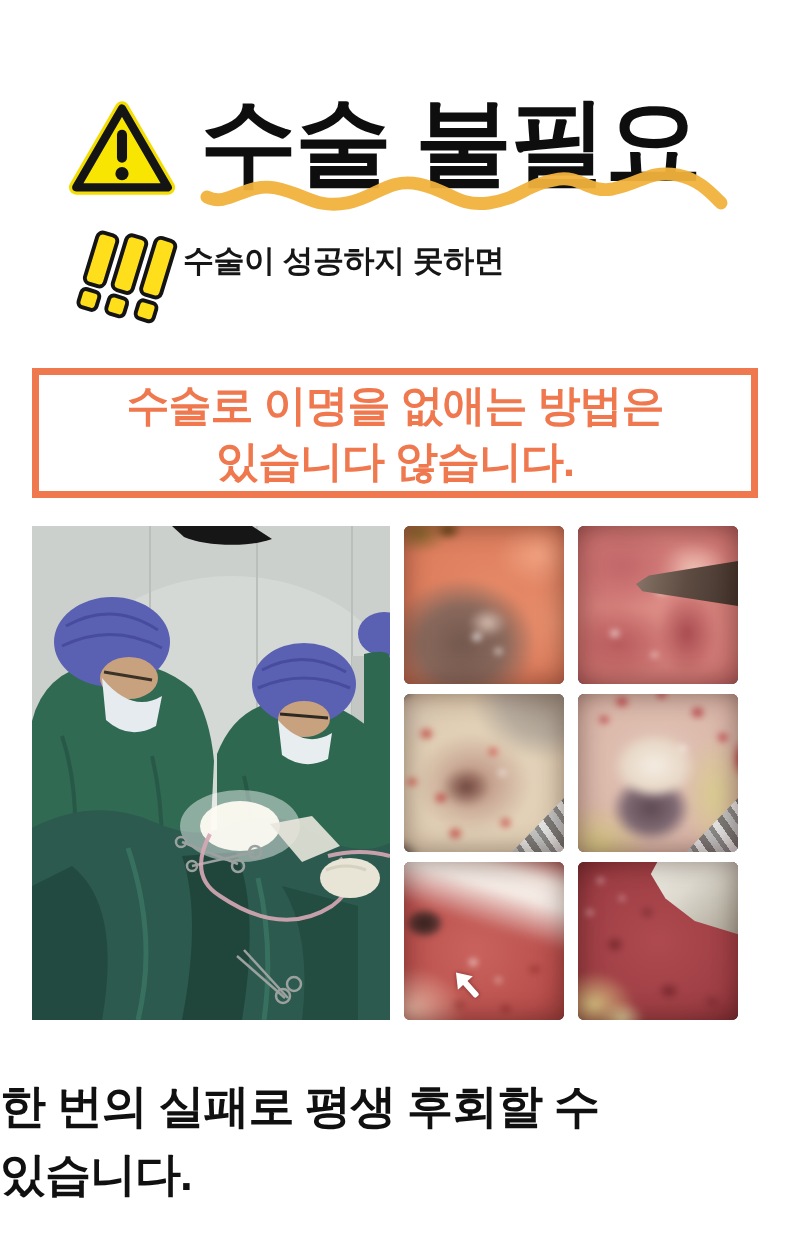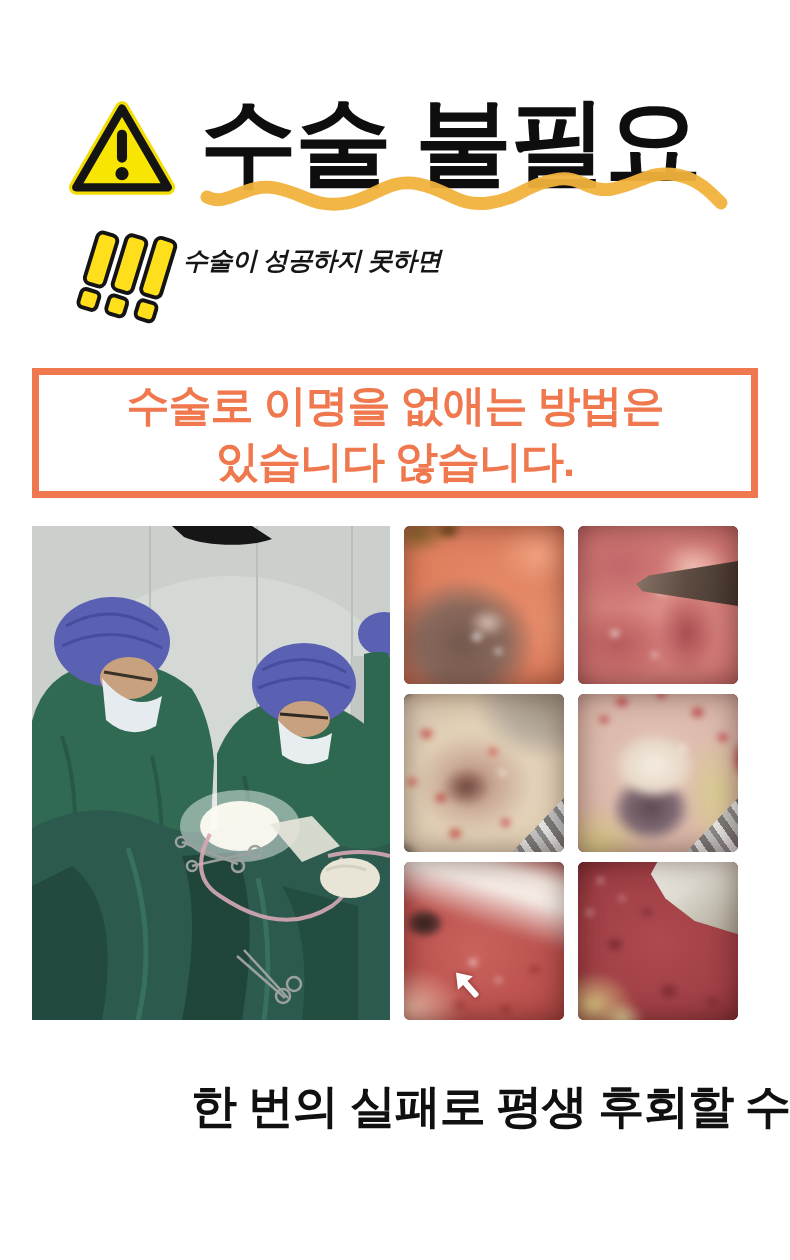--- a/index.html
+++ b/index.html
@@ -16,22 +16,22 @@
     position:absolute; left:200px; top:62px; width:560px;
     font-size:97px; font-weight:900; letter-spacing:-2px; color:#0e0e0e;
     white-space:nowrap;
   }
   .wave { position:absolute; left:200px; top:146px; width:528px; height:56px; }
 
   
   .excl-icon { position:absolute; left:72px; top:212px; width:118px; height:106px; }
   .caution-text { position:absolute; left:183px; top:221px; width:520px; }
   .caution-text .ln {
-    font-size:25px; font-weight:800; color:#161616; line-height:47px;
-    letter-spacing:-0.5px; white-space:nowrap;font-style:italic;
+    font-size:31px; font-weight:800; color:#161616; line-height:47px;
+    letter-spacing:-0.5px; white-space:nowrap;
   }
 
   
   .alert-box {
     position:absolute; left:32px; top:352px; width:726px; height:130px;
     border:7px solid #F0784E; background:#ffffff;
     display:flex; flex-direction:column; align-items:center; justify-content:center;
   }
   .alert-box .ln {
     font-size:43px; font-weight:900; color:#F0784E; line-height:56px;
@@ -138,21 +138,21 @@
     radial-gradient(14px 11px at 80% 84%, #7e2e34 0%, rgba(126,46,52,0) 70%),
     radial-gradient(12px 10px at 44% 34%, #7e2e34 0%, rgba(126,46,52,0) 70%),
     radial-gradient(55px 45px at 14% 86%, #d9c482 0%, rgba(217,196,130,0) 75%),
     radial-gradient(30px 24px at 30% 94%, #e8dca8 0%, rgba(232,220,168,0) 75%),
     radial-gradient(150px 140px at 50% 50%, #ae4a50 0%, #9e3e44 55%, #6e2228 100%); }
   .inst6 { position:absolute; right:-8px; top:-6px; width:122px; height:112px;
     background:linear-gradient(135deg, #f4f2ea 0%, #dedad0 40%, #b8b2a4 70%, #8e887a 100%);
     clip-path:polygon(30% 0, 100% 0, 100% 72%, 58% 58%, 34% 38%, 22% 16%); filter:blur(.8px); }
 
   
-  .footer { position:absolute; left:0; top:1056px; width:790px; text-align:right; }
+  .footer { position:absolute; left:0; top:1056px; width:790px; text-align:left; }
   .footer .ln {
     font-size:46px; font-weight:900; color:#101010; line-height:68px;
     letter-spacing:-1px; white-space:nowrap;
   }
   .bottom-line { position:absolute; left:0; right:0; bottom:5px;
     border-top:2px dotted #e6e9ec; }
 </style>
 </head>
 <body>
 
@@ -294,16 +294,17 @@
       </div>
       <div class="tile">
         <div class="tex t6"></div>
         <div class="inst6"></div>
       </div>
     </div>
   </div>
 
   <div class="footer">
     <div class="ln">한 번의 실패로 평생 후회할 수</div>
+    <div class="ln">있습니다.</div>
   </div>
 
   <div class="bottom-line"></div>
 </div>
 
 </body></html>

